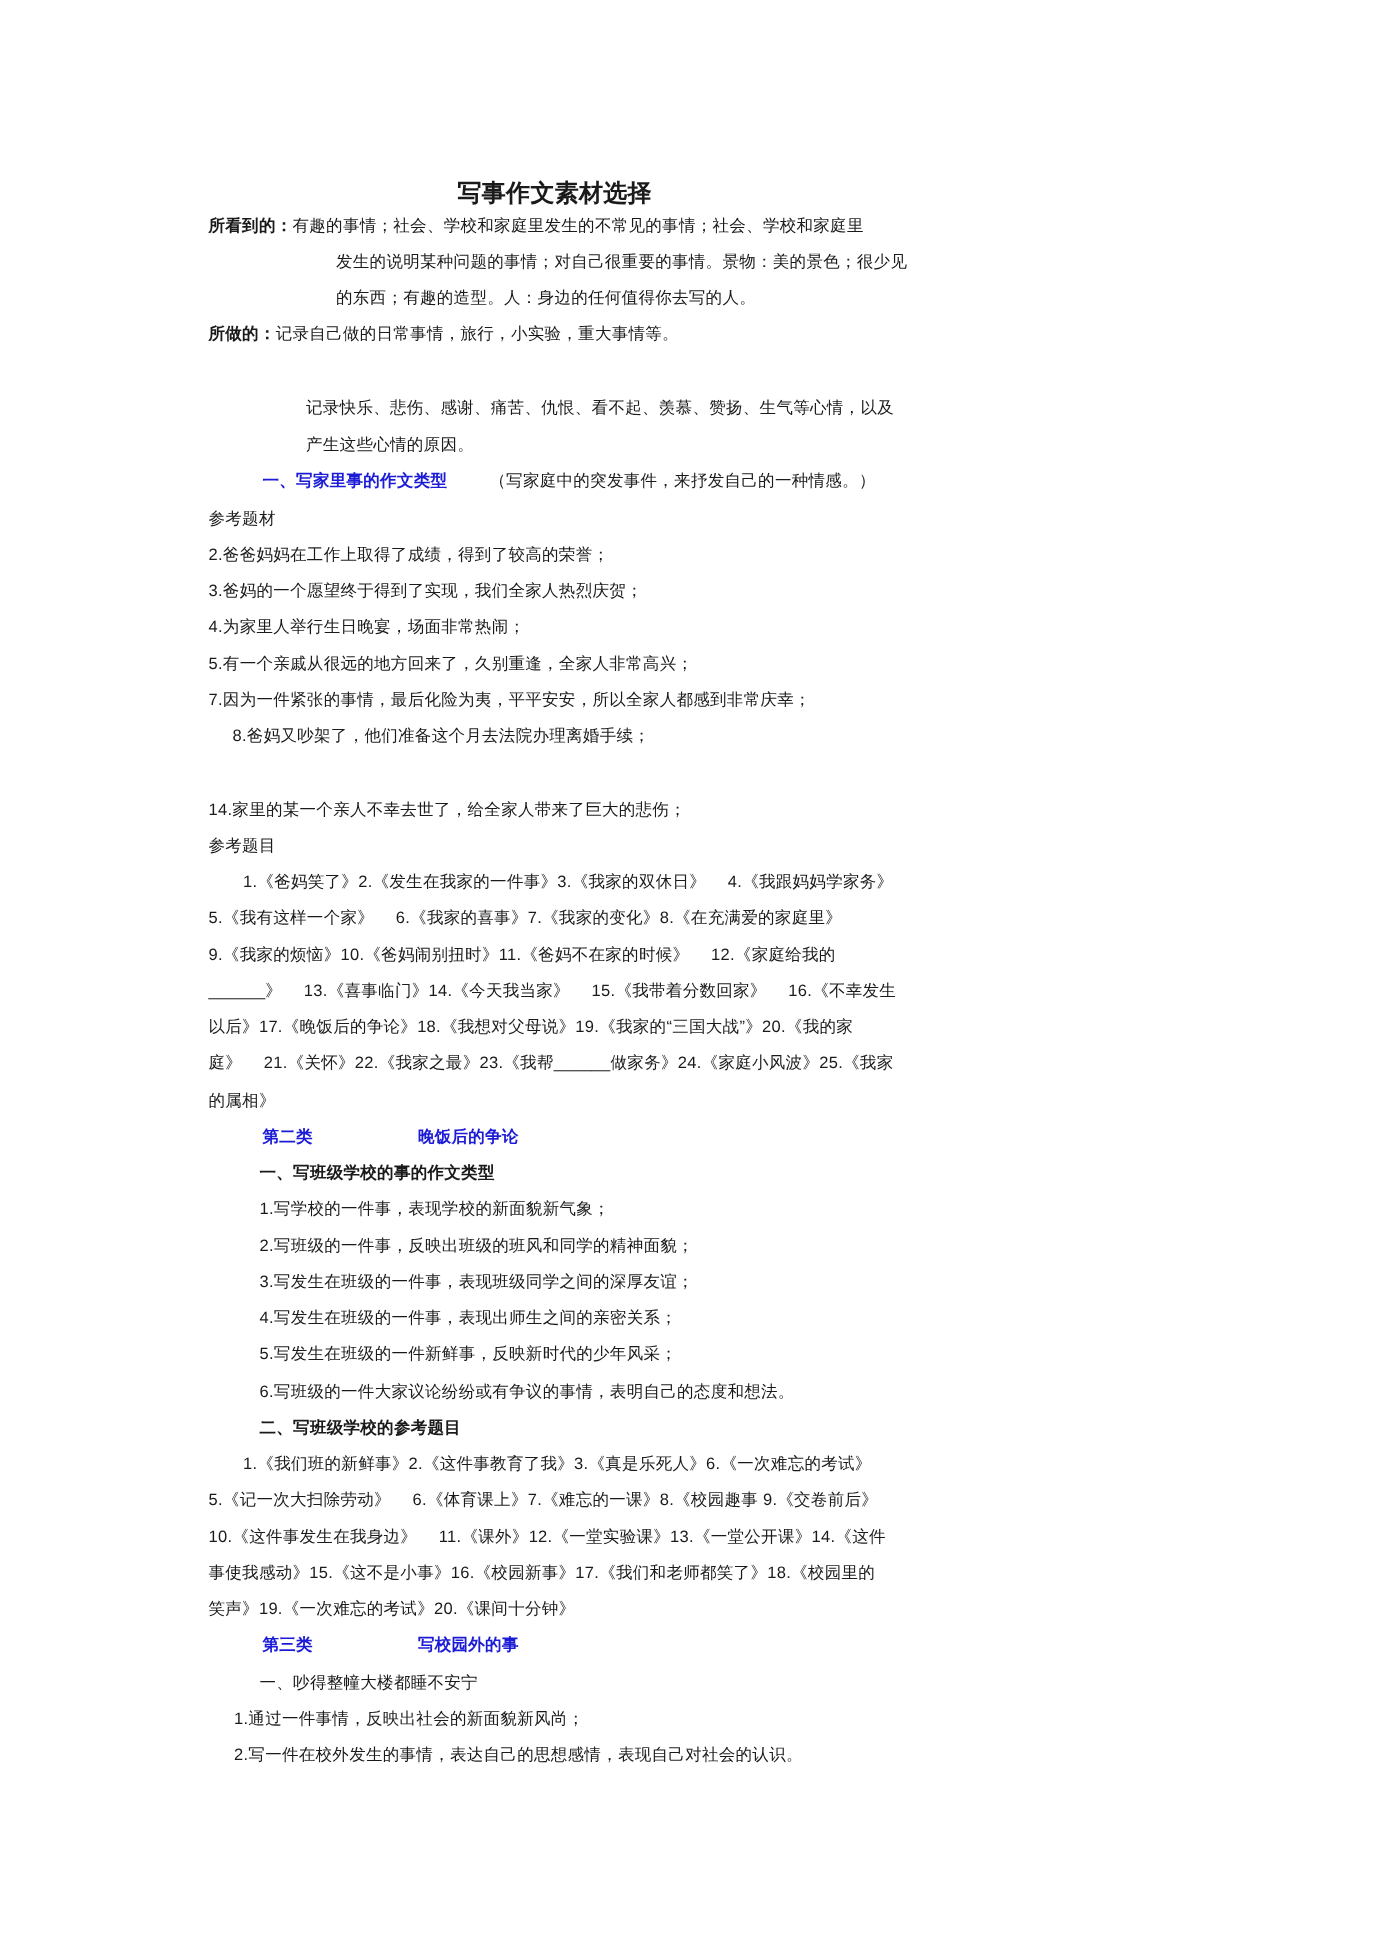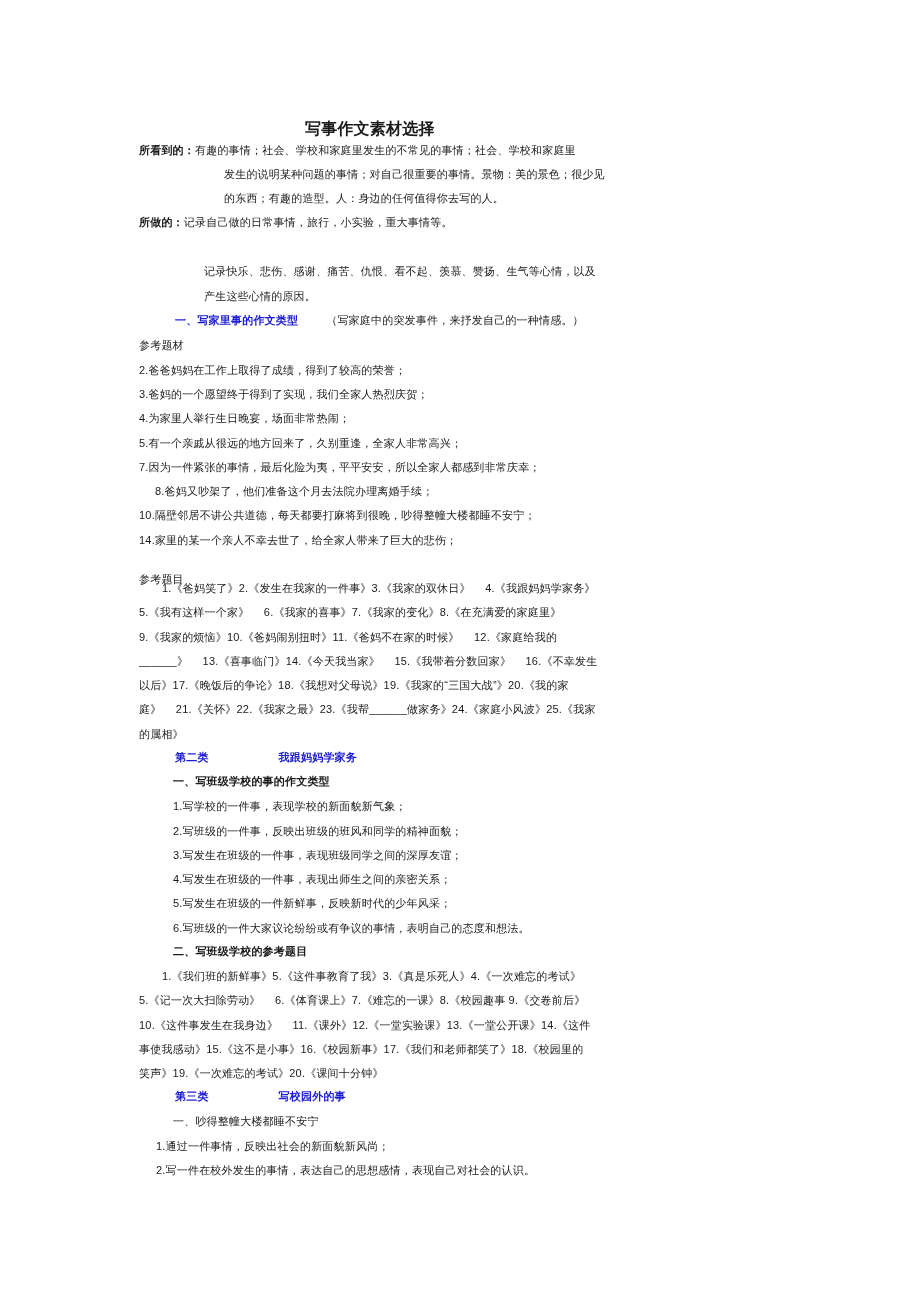--- a/index.html
+++ b/index.html
@@ -37,48 +37,47 @@
     <span class="blue">一、写家里事的作文类型</span><span class="gap" style="width:28px;"></span><span>（写家庭中的突发事件，来抒发自己的一种情感。）</span>
   </div>
   <div class="line" style="left:139px; top:330px;">参考题材</div>
 
   <div class="line num" style="left:139px; top:354px;">2.爸爸妈妈在工作上取得了成绩，得到了较高的荣誉；</div>
   <div class="line num" style="left:139px; top:378px;">3.爸妈的一个愿望终于得到了实现，我们全家人热烈庆贺；</div>
   <div class="line num" style="left:139px; top:402px;">4.为家里人举行生日晚宴，场面非常热闹；</div>
   <div class="line num" style="left:139px; top:427px;">5.有一个亲戚从很远的地方回来了，久别重逢，全家人非常高兴；</div>
   <div class="line num" style="left:139px; top:451px;">7.因为一件紧张的事情，最后化险为夷，平平安安，所以全家人都感到非常庆幸；</div>
   <div class="line num" style="left:139px; top:475px;margin-left:16px;">8.爸妈又吵架了，他们准备这个月去法院办理离婚手续；</div>
-  <div class="line num" style="left:139px; top:499px;">10.隔壁邻居不讲公共道德，每天都要打麻将到很晚，吵得整幢大楼都睡不安宁；</div>
   <div class="line num" style="left:139px; top:524px;">14.家里的某一个亲人不幸去世了，给全家人带来了巨大的悲伤；</div>
 
-  <div class="line" style="left:139px; top:548px;margin-top:16px;">参考题目</div>
+  <div class="line" style="left:139px; top:548px;">参考题目</div>
 
   <div class="line num" style="left:162px; top:572px;">1.《爸妈笑了》2.《发生在我家的一件事》3.《我家的双休日》　 4.《我跟妈妈学家务》</div>
   <div class="line num" style="left:139px; top:596px;">5.《我有这样一个家》　 6.《我家的喜事》7.《我家的变化》8.《在充满爱的家庭里》</div>
   <div class="line num" style="left:139px; top:621px;">9.《我家的烦恼》10.《爸妈闹别扭时》11.《爸妈不在家的时候》　 12.《家庭给我的</div>
   <div class="line num" style="left:139px; top:645px;">______》　 13.《喜事临门》14.《今天我当家》　 15.《我带着分数回家》　 16.《不幸发生</div>
   <div class="line num" style="left:139px; top:669px;">以后》17.《晚饭后的争论》18.《我想对父母说》19.《我家的“三国大战”》20.《我的家</div>
   <div class="line num" style="left:139px; top:693px;">庭》　 21.《关怀》22.《我家之最》23.《我帮______做家务》24.《家庭小风波》25.《我家</div>
   <div class="line num" style="left:139px; top:718px;">的属相》</div>
 
   <div class="line" style="left:139px; top:742px;">
-    <span class="blue">第二类</span><span class="gap" style="width:34px;"></span><span class="blue">我跟妈妈学家务</span>
+    <span class="blue">第二类</span><span class="gap" style="width:34px;"></span><span class="blue">晚饭后的争论</span>
   </div>
   <div class="line bold" style="left:173px; top:766px;">一、写班级学校的事的作文类型</div>
 
   <div class="line num" style="left:173px; top:790px;">1.写学校的一件事，表现学校的新面貌新气象；</div>
   <div class="line num" style="left:173px; top:815px;">2.写班级的一件事，反映出班级的班风和同学的精神面貌；</div>
   <div class="line num" style="left:173px; top:839px;">3.写发生在班级的一件事，表现班级同学之间的深厚友谊；</div>
   <div class="line num" style="left:173px; top:863px;">4.写发生在班级的一件事，表现出师生之间的亲密关系；</div>
   <div class="line num" style="left:173px; top:887px;">5.写发生在班级的一件新鲜事，反映新时代的少年风采；</div>
   <div class="line num" style="left:173px; top:912px;">6.写班级的一件大家议论纷纷或有争议的事情，表明自己的态度和想法。</div>
 
   <div class="line bold" style="left:173px; top:936px;">二、写班级学校的参考题目</div>
 
-  <div class="line num" style="left:162px; top:960px;">1.《我们班的新鲜事》5.《这件事教育了我》3.《真是乐死人》4.《一次难忘的考试》</div>
+  <div class="line num" style="left:162px; top:960px;">1.《我们班的新鲜事》2.《这件事教育了我》3.《真是乐死人》6.《一次难忘的考试》</div>
   <div class="line num" style="left:139px; top:984px;">5.《记一次大扫除劳动》　 6.《体育课上》7.《难忘的一课》8.《校园趣事 9.《交卷前后》</div>
   <div class="line num" style="left:139px; top:1009px;">10.《这件事发生在我身边》　 11.《课外》12.《一堂实验课》13.《一堂公开课》14.《这件</div>
   <div class="line num" style="left:139px; top:1033px;">事使我感动》15.《这不是小事》16.《校园新事》17.《我们和老师都笑了》18.《校园里的</div>
   <div class="line num" style="left:139px; top:1057px;">笑声》19.《一次难忘的考试》20.《课间十分钟》</div>
 
   <div class="line" style="left:139px; top:1081px;">
     <span class="blue">第三类</span><span class="gap" style="width:34px;"></span><span class="blue">写校园外的事</span>
   </div>
   <div class="line" style="left:173px; top:1106px;">一、吵得整幢大楼都睡不安宁</div>
   <div class="line num" style="left:156px; top:1130px;">1.通过一件事情，反映出社会的新面貌新风尚；</div>

